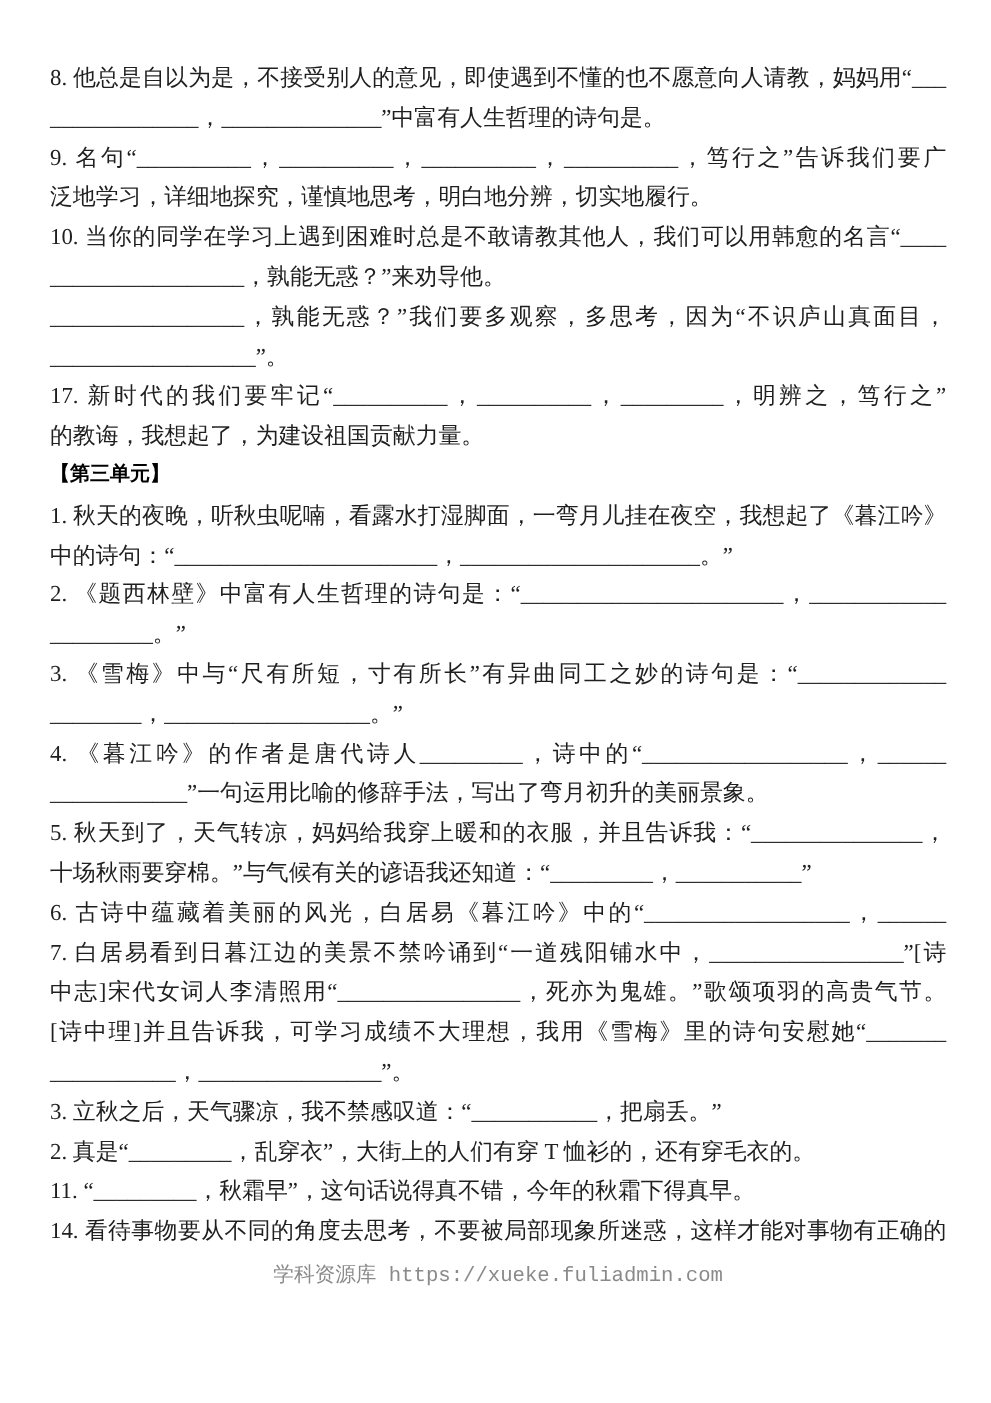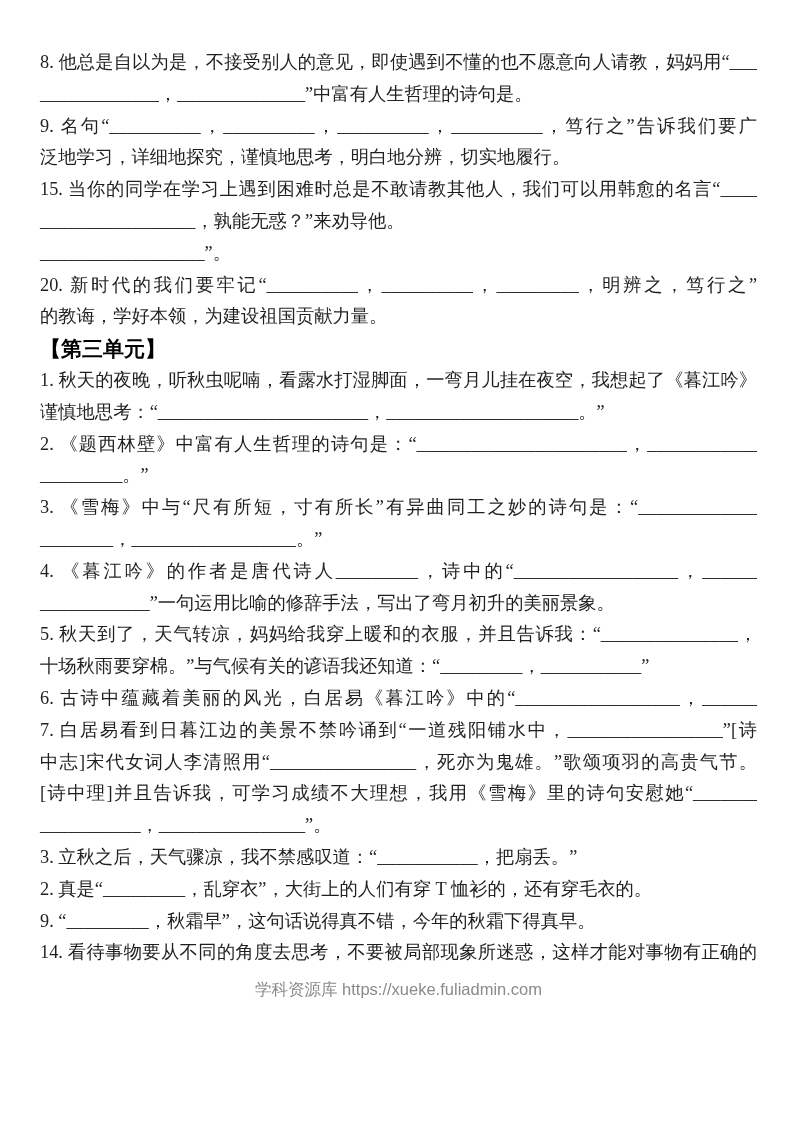--- a/index.html
+++ b/index.html
@@ -26,64 +26,65 @@
     font-size:18.3px;
     line-height:31.8px;
     white-space:nowrap;
     letter-spacing:0;
   }
   .line.j{
     text-align:justify;
     text-align-last:justify;
   }
   .block.heading .line{
-    font-family:Liberation Sans, sans-serif;
+    font-family:Liberation Mono, monospace;
     font-weight:700;
-    font-size:21px;
+    font-size:16px;
     color:var(--heading);
   }
   .footer{
     margin-top:6px;
     text-align:center;
-    font-family:Liberation Sans, sans-serif;
+    font-family:Liberation Mono, monospace;
     font-size:16.5px;
     line-height:28px;
     color:var(--footer);
   }
 </style>
 </head>
 <body>
 
 <div class="page">
   <div class="doc" id="doc">
       <div class="block question">
         <div class="line j">8. 他总是自以为是，不接受别人的意见，即使遇到不懂的也不愿意向人请教，妈妈用“___</div>
         <div class="line">_____________，______________”中富有人生哲理的诗句是。</div>
       </div>
       <div class="block question">
         <div class="line j">9. 名句“__________，__________，__________，__________，笃行之”告诉我们要广</div>
         <div class="line">泛地学习，详细地探究，谨慎地思考，明白地分辨，切实地履行。</div>
       </div>
       <div class="block question">
-        <div class="line j">15. 当你的同学在学习上遇到困难时总是不敢请教其他人，我们可以用韩愈的名言“____</div>
+        <div class="line j">10. 当你的同学在学习上遇到困难时总是不敢请教其他人，我们可以用韩愈的名言“____</div>
         <div class="line">_________________，孰能无惑？”来劝导他。</div>
       </div>
       <div class="block question">
+        <div class="line j">_________________，孰能无惑？”我们要多观察，多思考，因为“不识庐山真面目，</div>
         <div class="line">__________________”。</div>
       </div>
       <div class="block question">
-        <div class="line j">20. 新时代的我们要牢记“__________，__________，_________，明辨之，笃行之”</div>
-        <div class="line">的教诲，学好本领，为建设祖国贡献力量。</div>
+        <div class="line j">17. 新时代的我们要牢记“__________，__________，_________，明辨之，笃行之”</div>
+        <div class="line">的教诲，我想起了，为建设祖国贡献力量。</div>
       </div>
       <div class="block heading">
         <div class="line">【第三单元】</div>
       </div>
       <div class="block question">
         <div class="line j">1. 秋天的夜晚，听秋虫呢喃，看露水打湿脚面，一弯月儿挂在夜空，我想起了《暮江吟》</div>
-        <div class="line">谨慎地思考：“_______________________，_____________________。”</div>
+        <div class="line">中的诗句：“_______________________，_____________________。”</div>
       </div>
       <div class="block question">
         <div class="line j">2. 《题西林壁》中富有人生哲理的诗句是：“_______________________，____________</div>
         <div class="line">_________。”</div>
       </div>
       <div class="block question">
         <div class="line j">3. 《雪梅》中与“尺有所短，寸有所长”有异曲同工之妙的诗句是：“_____________</div>
         <div class="line">________，__________________。”</div>
       </div>
       <div class="block question">
@@ -103,20 +104,20 @@
         <div class="line j">[诗中理]并且告诉我，可学习成绩不大理想，我用《雪梅》里的诗句安慰她“_______</div>
         <div class="line">___________，________________”。</div>
       </div>
       <div class="block question">
         <div class="line">3. 立秋之后，天气骤凉，我不禁感叹道：“___________，把扇丢。”</div>
       </div>
       <div class="block question">
         <div class="line">2. 真是“_________，乱穿衣”，大街上的人们有穿 T 恤衫的，还有穿毛衣的。</div>
       </div>
       <div class="block question">
-        <div class="line">9. “_________，秋霜早”，这句话说得真不错，今年的秋霜下得真早。</div>
+        <div class="line">11. “_________，秋霜早”，这句话说得真不错，今年的秋霜下得真早。</div>
       </div>
       <div class="block question">
         <div class="line j">14. 看待事物要从不同的角度去思考，不要被局部现象所迷惑，这样才能对事物有正确的</div>
       </div>
     </div>
   <div class="footer">学科资源库 https://xueke.fuliadmin.com</div>
 </div>
 
 </body></html>

